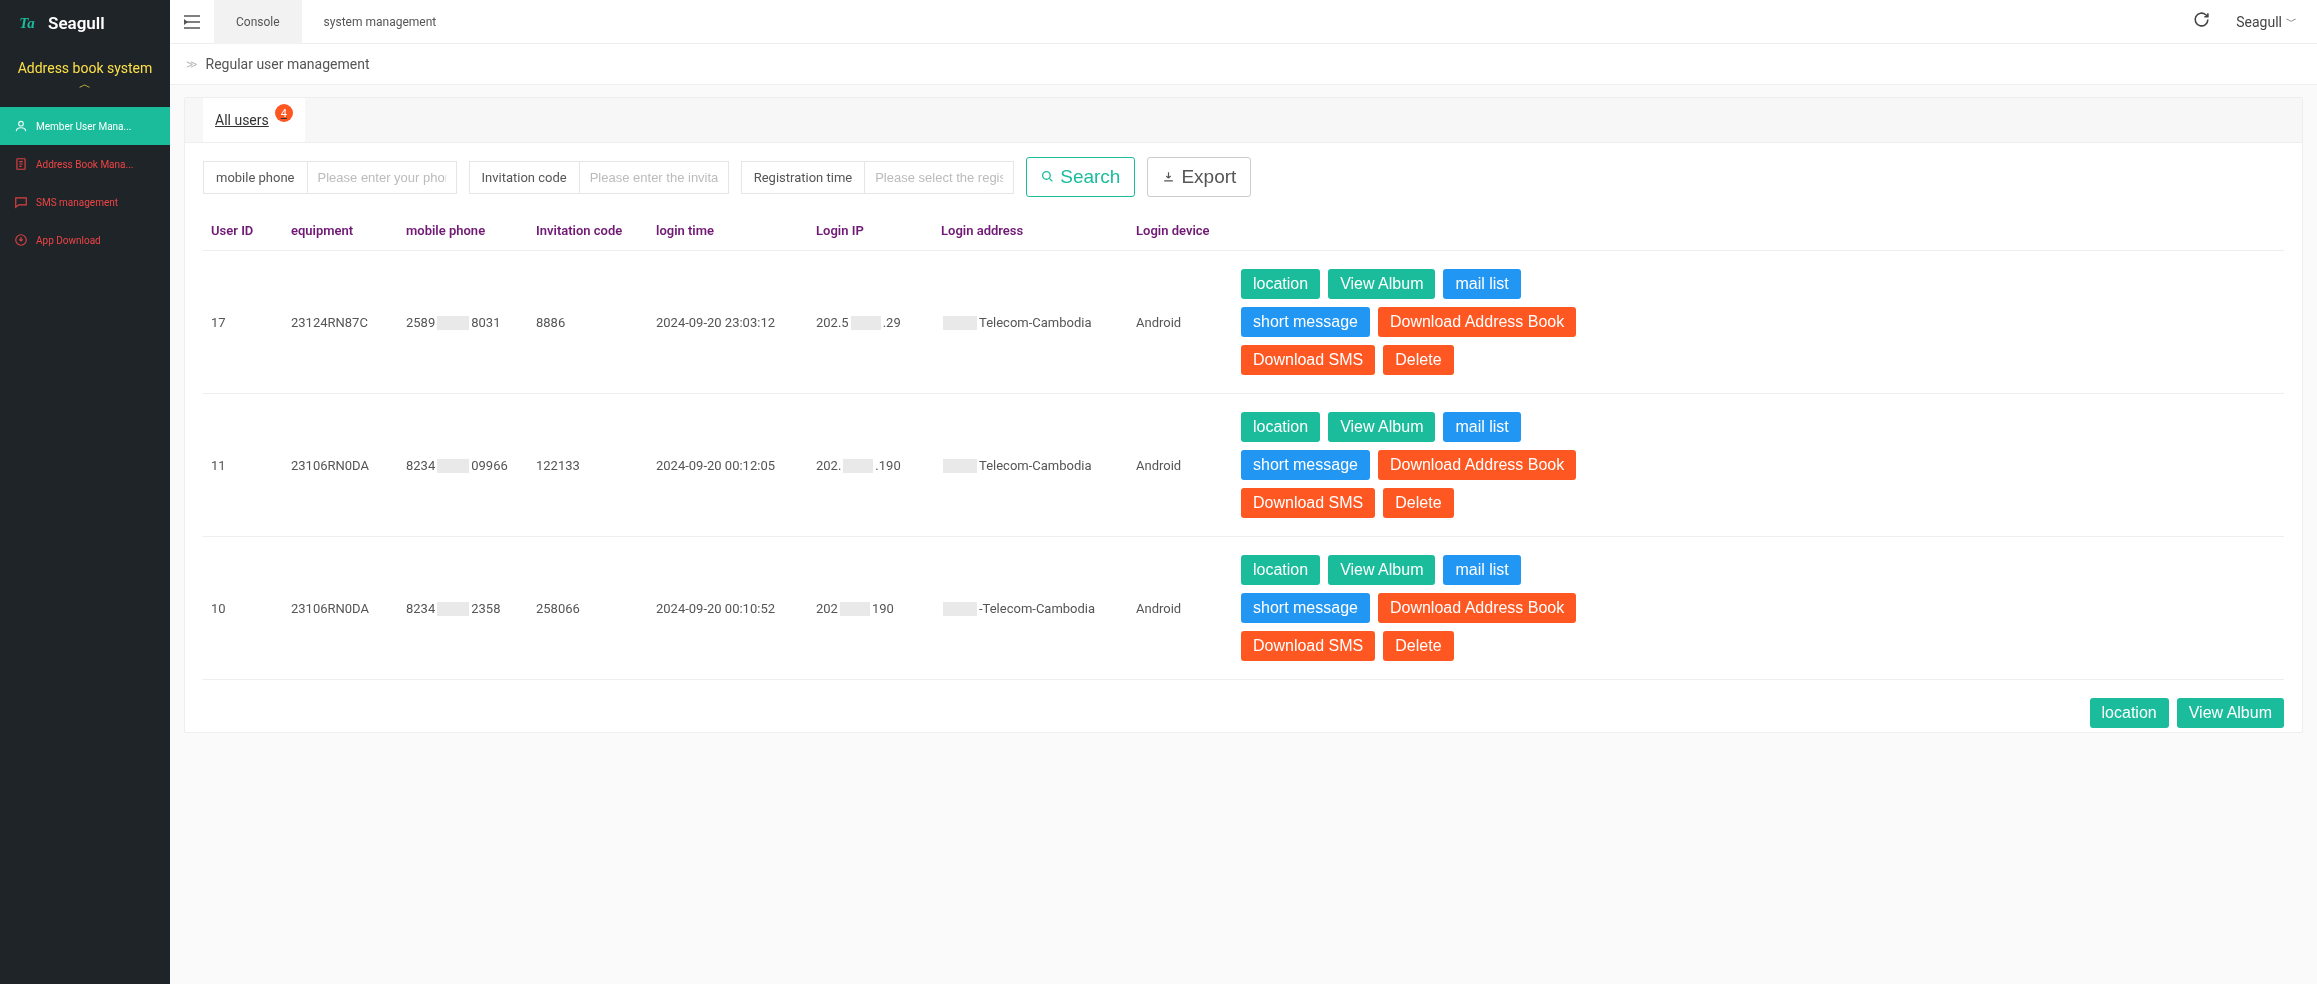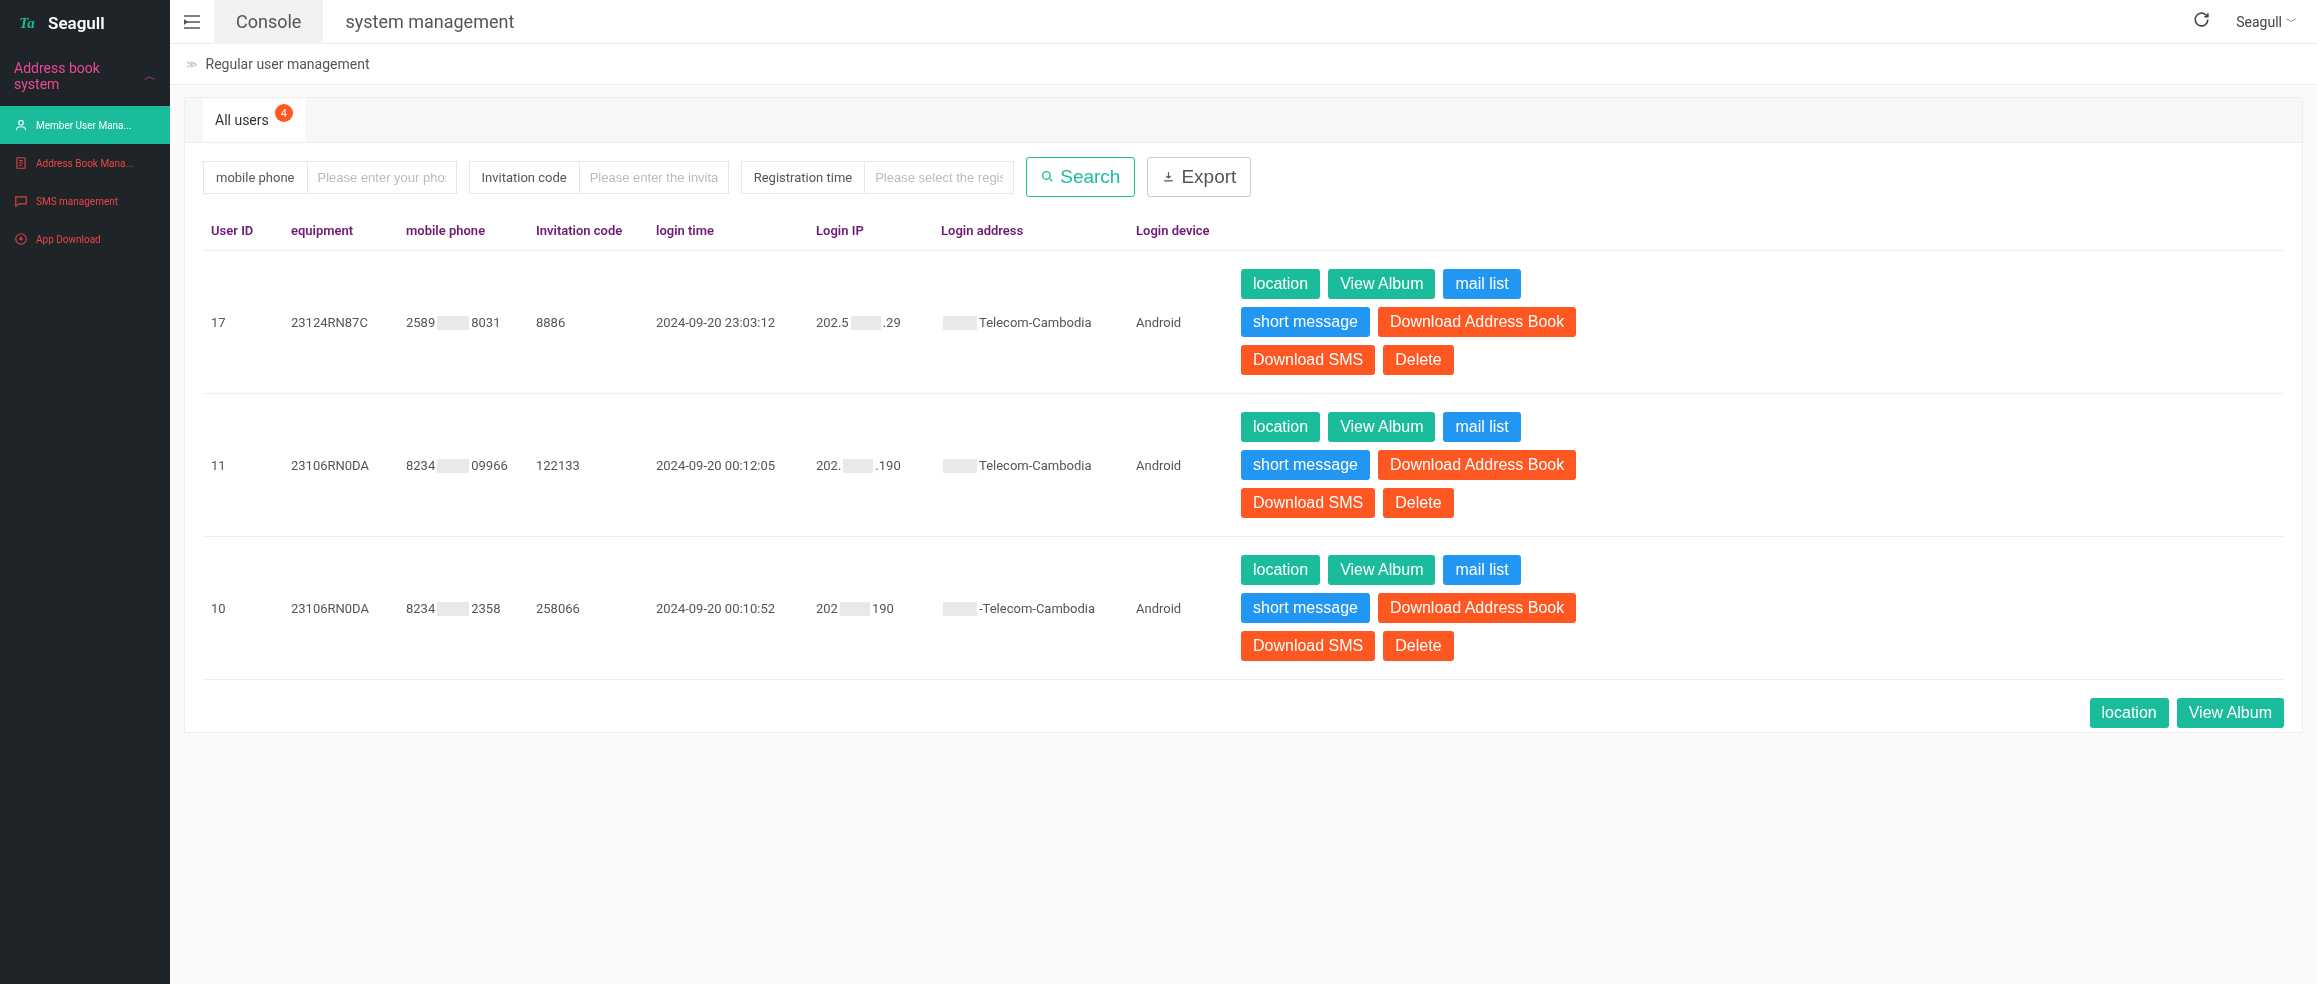--- a/index.html
+++ b/index.html
@@ -4,44 +4,44 @@
 <style>
 * { margin: 0; padding: 0; box-sizing: border-box; }
 body { font-family: -apple-system, BlinkMacSystemFont, "Segoe UI", Roboto, "Helvetica Neue", Arial, sans-serif; font-size: 14px; color: #333; background: #fff; }
 .app { display: flex; min-height: 100vh; }
 
 
 .sidebar { width: 170px; background: #1f2429; color: #c7cdd4; flex-shrink: 0; }
 .logo-row { display: flex; align-items: center; padding: 10px 14px; gap: 8px; }
 .logo-circle { width: 26px; height: 26px; border-radius: 50%; display: flex; align-items: center; justify-content: center; color: #1abc9c; font-style: italic; font-weight: bold; font-size: 15px; font-family: "Brush Script MT", cursive; }
 .logo-text { color: #fff; font-weight: 600; font-size: 17px; }
-.nav-group { padding: 14px 14px; display: flex; align-items: center; justify-content: space-between; cursor: pointer; color: #ec4899; font-size: 14px; }
+.nav-group { padding: 14px 14px; display: flex; align-items: center; justify-content: space-between; cursor: pointer; color: #fde047; font-size: 14px; flex-direction: column; }
 .nav-item { display: flex; align-items: center; gap: 8px; padding: 12px 14px; cursor: pointer; font-size: 10px; }
 .nav-item.active { background: #1abc9c; color: #fff; }
 .nav-item:not(.active) { color: #ef4444; }
 .nav-icon { width: 14px; height: 14px; display: inline-flex; align-items: center; justify-content: center; opacity: .9; }
 .chev { font-size: 12px; }
 
 
 .main { flex: 1; display: flex; flex-direction: column; min-width: 0; }
 .topbar { display: flex; align-items: center; height: 44px; border-bottom: 1px solid #eee; }
 .menu-toggle { width: 44px; display: flex; justify-content: center; align-items: center; cursor: pointer; }
 .tabs-top { display: flex; height: 44px; }
-.tab-top { padding: 0 22px; display: flex; align-items: center; font-size: 18px; color: #555; cursor: pointer; text-align: right; }
+.tab-top { padding: 0 22px; display: flex; align-items: center; font-size: 12px; color: #555; cursor: pointer; text-align: right; }
 .tab-top.active { background: #f2f2f2; }
 .topbar-right { margin-left: auto; display: flex; align-items: center; padding-right: 20px; gap: 26px; }
 .refresh { cursor: pointer; font-size: 18px; }
 .user-drop { display: flex; align-items: center; gap: 4px; cursor: pointer; font-size: 14px; color: #444; }
 
 .breadcrumb { display: flex; align-items: center; gap: 8px; padding: 12px 16px; border-bottom: 1px solid #eee; font-size: 14px; color: #555; }
 .crumb-chevs { color: #bbb; font-size: 11px; }
 
 .content { padding: 12px 14px; background: #fafafa; flex: 1; }
 .card { background: #fff; border: 1px solid #eee; border-radius: 2px; }
-.card-tabs { display: flex; border-bottom: 1px solid #eee; padding: 0 18px; background: #f7f7f7; }
+.card-tabs { display: flex; border-bottom: 1px solid #eee; padding: 0 18px; background: #f7f7f7; text-decoration: underline; }
 .card-tab { padding: 14px 0; margin-right: 20px; display: flex; align-items: center; gap: 6px; font-size: 14px; color: #333; position: relative; background: #fff; padding-left: 12px; padding-right: 12px; margin-top: 0; }
 .badge { background: #ff5722; color: #fff; border-radius: 50%; min-width: 18px; height: 18px; display: inline-flex; align-items: center; justify-content: center; font-size: 11px; padding: 0 4px; margin-top: -14px; }
 
 .filters { display: flex; align-items: center; gap: 12px; padding: 14px 18px; flex-wrap: wrap; }
 .filter-group { display: flex; align-items: center; }
 .filter-label { border: 1px solid #e6e6e6; padding: 8px 12px; font-size: 13px; color: #555; border-right: none; background: #fff; }
 .filter-input { border: 1px solid #e6e6e6; padding: 8px 10px; font-size: 13px; width: 150px; color: #555; background: #fff; outline: none; }
 .filter-input::placeholder { color: #bbb; }
 .btn { display: inline-flex; align-items: center; gap: 6px; padding: 8px 14px; border-radius: 3px; font-size: 19px; cursor: pointer; border: 1px solid transparent; background: #fff; }
 .btn-search { border-color: #1abc9c; color: #1abc9c; }

